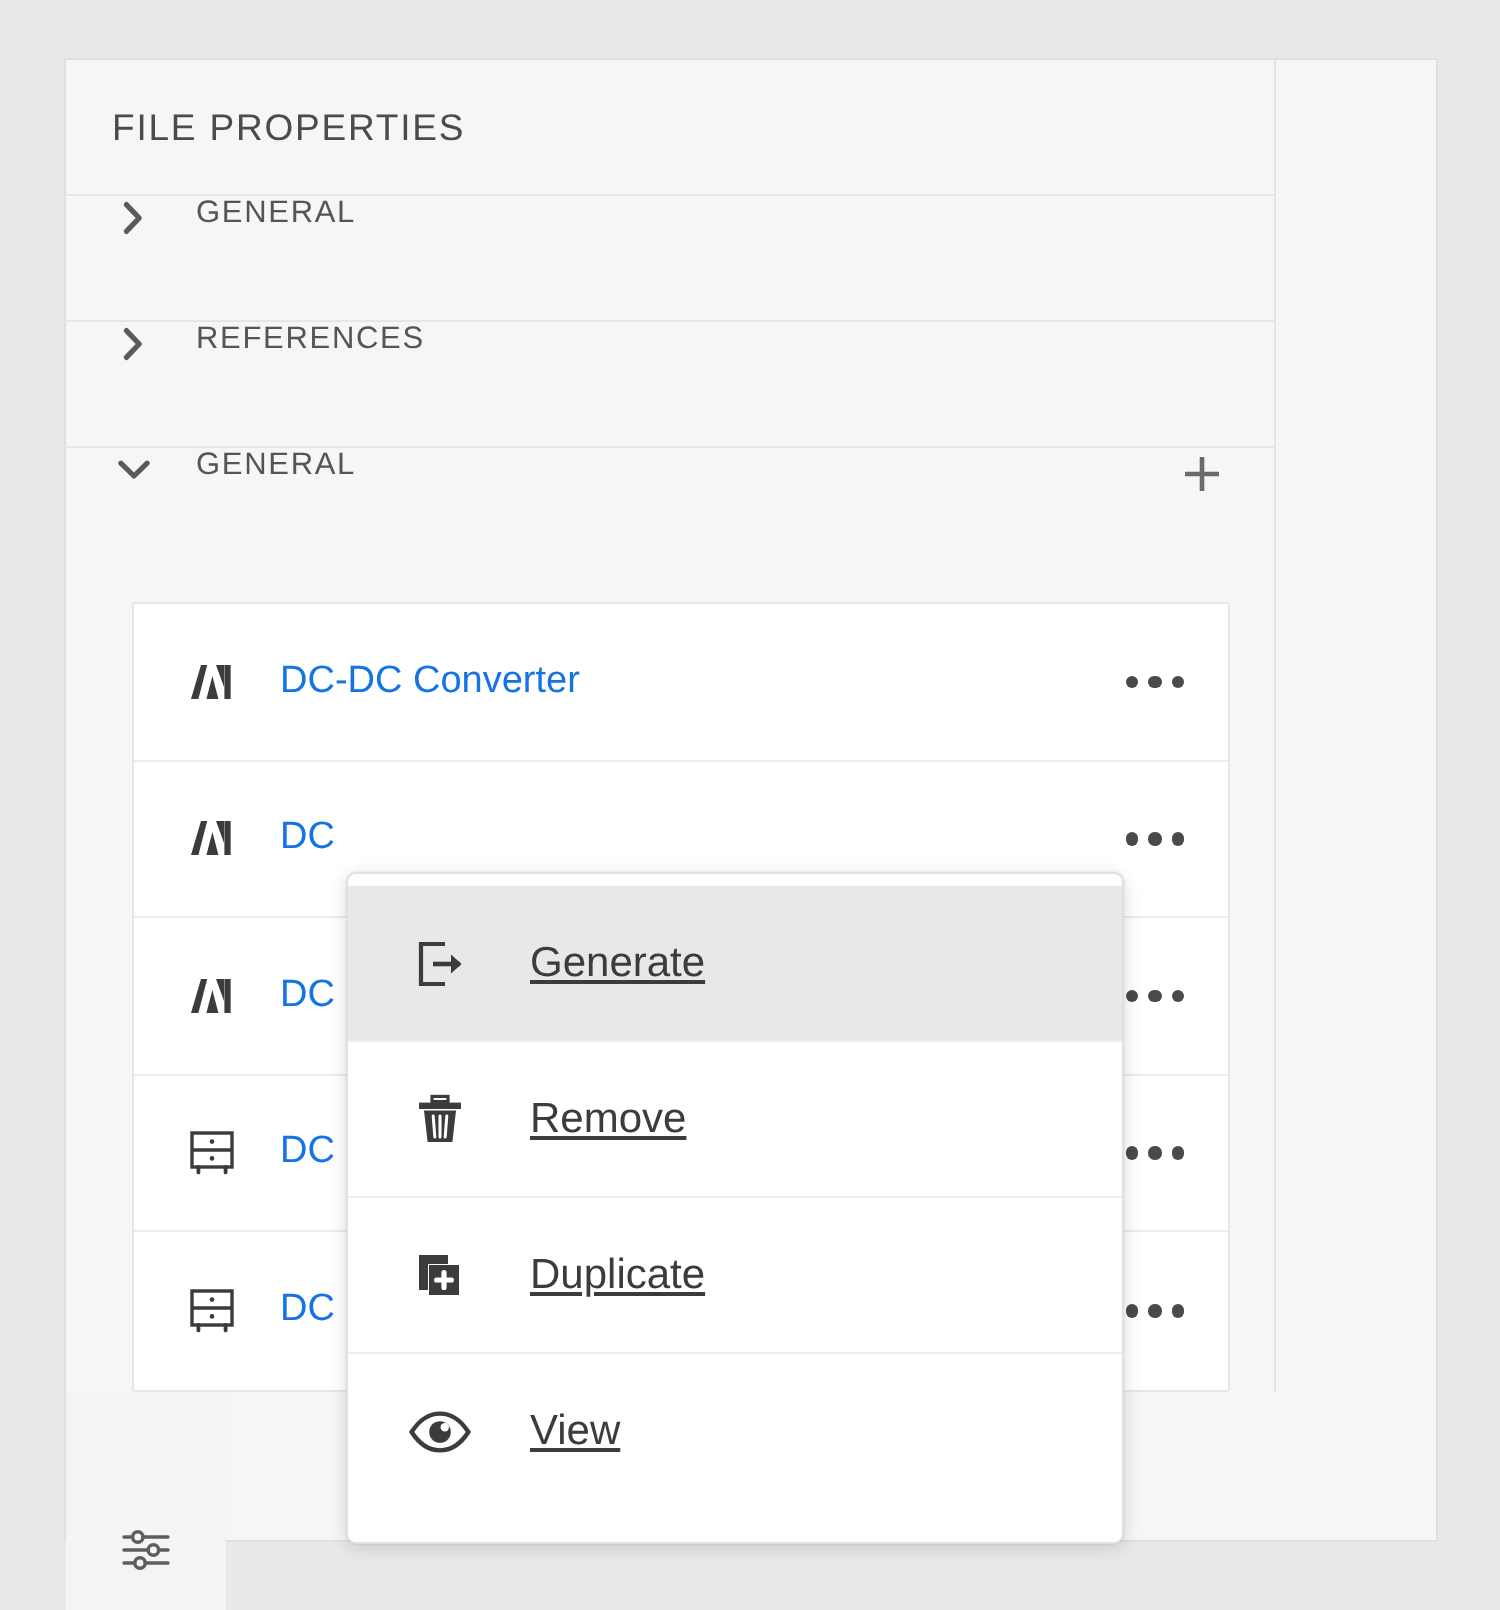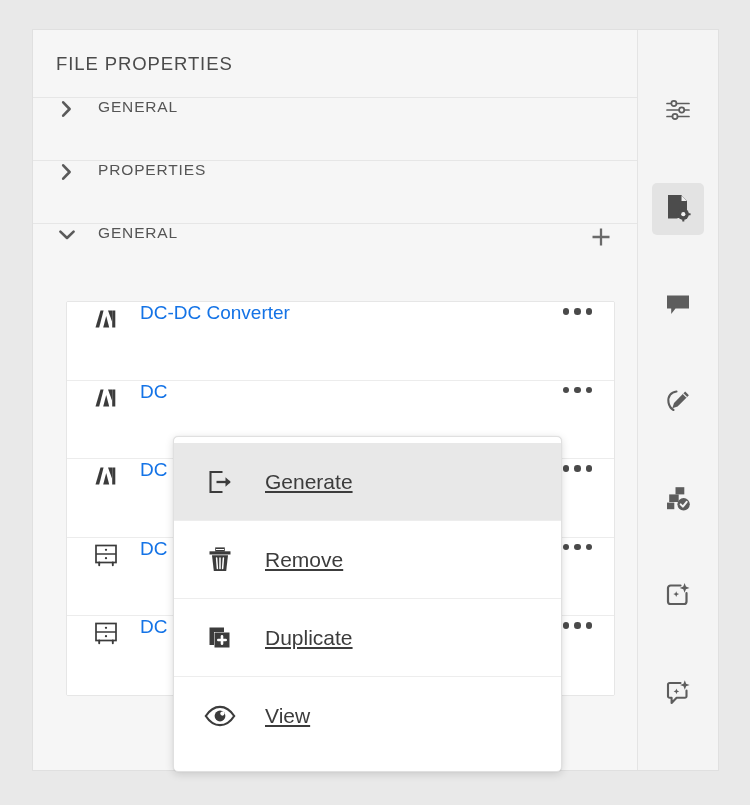--- a/index.html
+++ b/index.html
@@ -22,21 +22,21 @@
 
   
   .panel {
     position: absolute;
     left: 33px;
     top: 30px;
     width: 685px;
     height: 740px;
     background: #f6f6f6;
     display: flex;
-    flex-direction: row;
+    flex-direction: column;
     box-shadow: 0 0 0 1px rgba(0,0,0,0.035);
   }
 
   .panel-main {
     position: relative;
     width: 605px;
     height: 100%;
     background: #f6f6f6;
     border-right: 1px solid #e4e4e4;
     box-sizing: border-box;
@@ -103,21 +103,21 @@
   }
   .outputs-list {
     background: #ffffff;
     border: 1px solid #e6e6e6;
     border-radius: 2px;
     overflow: hidden;
   }
   .output-row {
     height: 78.5px;
     display: flex;
-    align-items: flex-start;
+    align-items: center;
     padding: 0 20px 0 22px;
     border-bottom: 1px solid #ececec;
     box-sizing: border-box;
     background: #fff;
     cursor: pointer;
   }
   .output-row:last-child { border-bottom: none; }
   .output-icon {
     width: 34px;
     height: 34px;
@@ -236,21 +236,21 @@
         </span>
         <span class="section-label">GENERAL</span>
       </div>
 
       <div class="section-row">
         <span class="chev">
           <svg width="14" height="18" viewBox="0 0 14 18" aria-hidden="true">
             <path d="M3.2 2.3 L9.6 9 L3.2 15.7" fill="none" stroke="#5a5a5a" stroke-width="2.6" stroke-linecap="round" stroke-linejoin="round"></path>
           </svg>
         </span>
-        <span class="section-label">PROPERTIES</span>
+        <span class="section-label">REFERENCES</span>
       </div>
 
       <div class="section-row" style="border-bottom:none;">
         <span class="chev">
           <svg width="18" height="14" viewBox="0 0 18 14" aria-hidden="true">
             <path d="M2.4 3.6 L9 10 L15.6 3.6" fill="none" stroke="#5a5a5a" stroke-width="2.6" stroke-linecap="round" stroke-linejoin="round"></path>
           </svg>
         </span>
         <span class="section-label">GENERAL</span>
         <span class="section-add">

